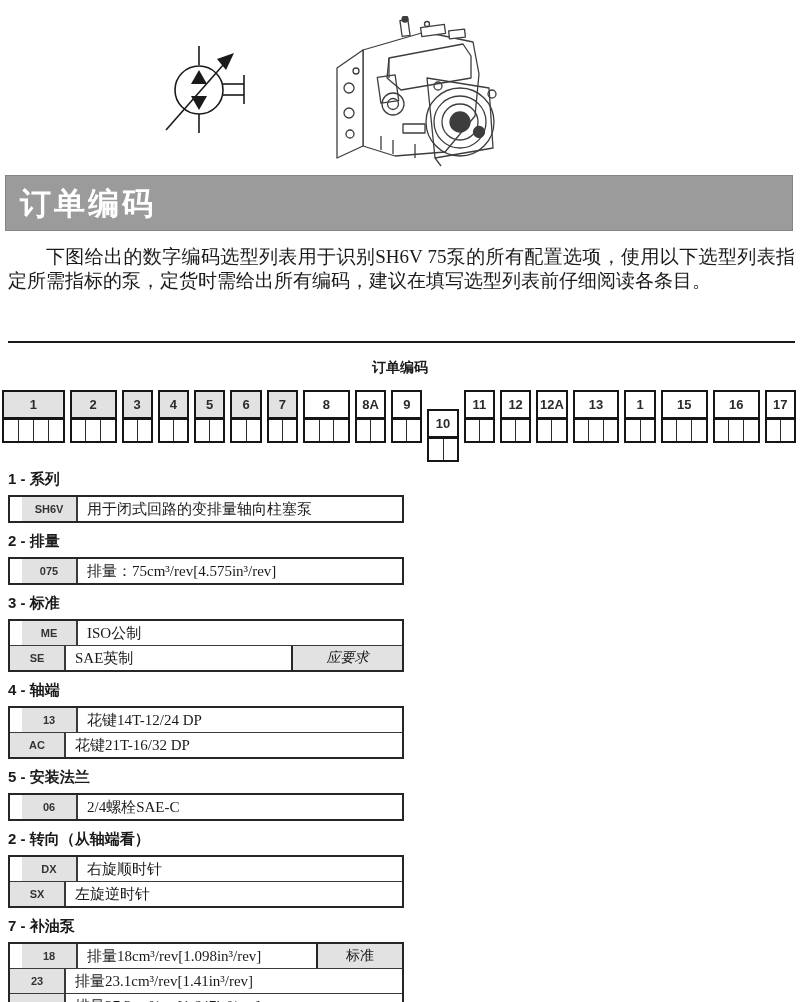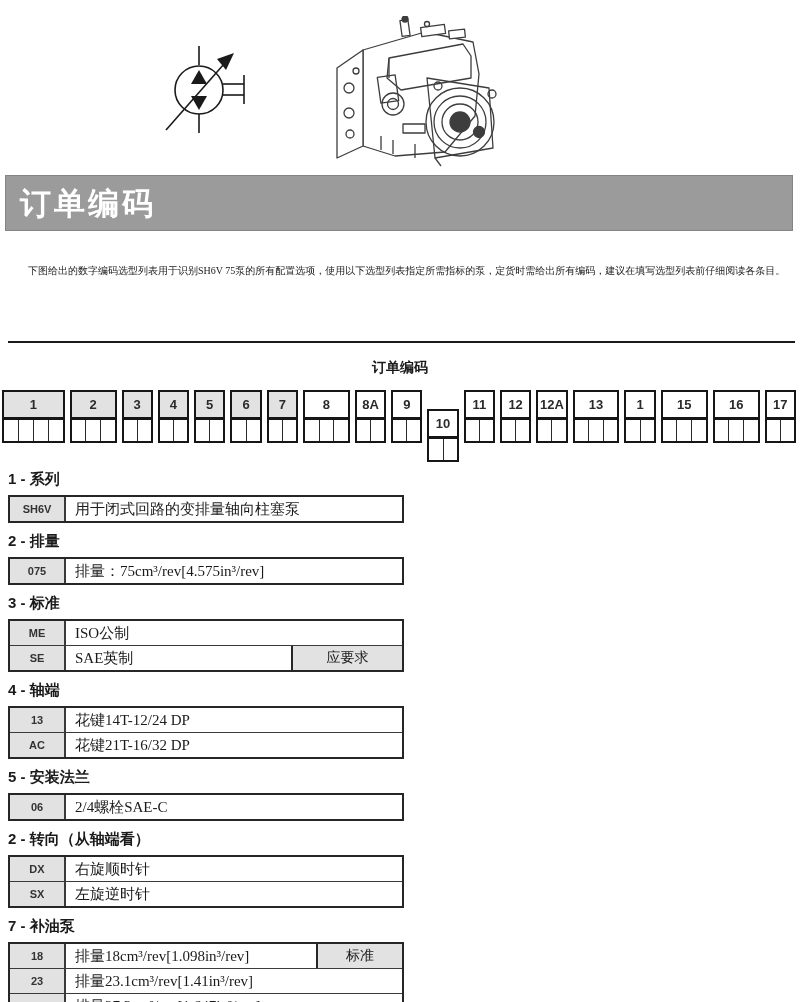--- a/index.html
+++ b/index.html
@@ -17,22 +17,22 @@
     position:absolute;left:5px;top:175px;width:788px;height:56px;
     background:#9b9b9b;border:1px solid #848484;box-sizing:border-box;
     display:flex;align-items:center;
   }
   .banner-title{
     color:#ffffff;font:bold 31px/1 "Liberation Sans","DejaVu Sans",sans-serif;
     margin-left:14px;letter-spacing:3px;
   }
   
   .intro{
-    position:absolute;left:8px;top:242px;width:787px;
-    font-size:10px;line-height:38px;text-indent:2em;text-align:justify;
+    position:absolute;left:8px;top:226px;width:787px;
+    font-size:19px;line-height:24px;text-indent:2em;text-align:justify;
   }
   
   .rule{position:absolute;left:8px;top:341px;width:787px;height:0;border-top:2px solid #1a1a1a;}
   .oc-label{
     position:absolute;left:0;top:359px;width:800px;text-align:center;
     font:bold 14px "Liberation Sans","DejaVu Sans",sans-serif;
   }
   
   .oc-row{
     position:absolute;left:2px;top:390px;width:794px;
@@ -54,35 +54,35 @@
   .oc-cell:first-child{border-left:none;}
   
   .sections{position:absolute;left:8px;top:446px;width:400px;}
   .sec-title{
     font:bold 15px "Liberation Sans","DejaVu Sans",sans-serif;
     margin:9px 0 6px 0;
   }
   .sections .section:first-child .sec-title{margin-top:24px;}
   .sec-table{width:396px;border:2px solid #262626;box-sizing:border-box;background:#fff;}
   .sec-row{display:flex;height:24px;border-top:1.5px solid #3a3a3a;}
-  .sec-row:first-child{border-top:none;}
+  .sec-row:first-child{border-top:none;padding-left:12px;}
   .code-cell{
     width:54px;flex:none;background:#e2e2e2;border-right:2px solid #3a3a3a;
     display:flex;align-items:center;justify-content:center;
     font:bold 11px "Liberation Sans","DejaVu Sans",sans-serif;color:#333;
   }
   .desc-cell{
     flex:1;display:flex;align-items:center;padding-left:9px;
     font-size:15px;white-space:nowrap;overflow:hidden;text-align:center;
   }
   .note-cell{
     flex:none;background:#e2e2e2;border-left:2px solid #262626;
     display:flex;align-items:center;justify-content:center;font-size:14px;
   }
-  .note-cell.wide{width:109px;}
+  .note-cell.wide{width:109px;font-style:italic;}
   .note-cell.narrow{width:84px;}
 </style>
 </head>
 <body>
 
 <div class="fig-symbol">
   <svg width="100" height="110" viewBox="0 0 100 110">
     <g stroke="#1a1a1a" stroke-width="1.6" fill="none">
       <line x1="41" y1="13" x2="41" y2="32"></line>
       <line x1="41" y1="81" x2="41" y2="100"></line>

